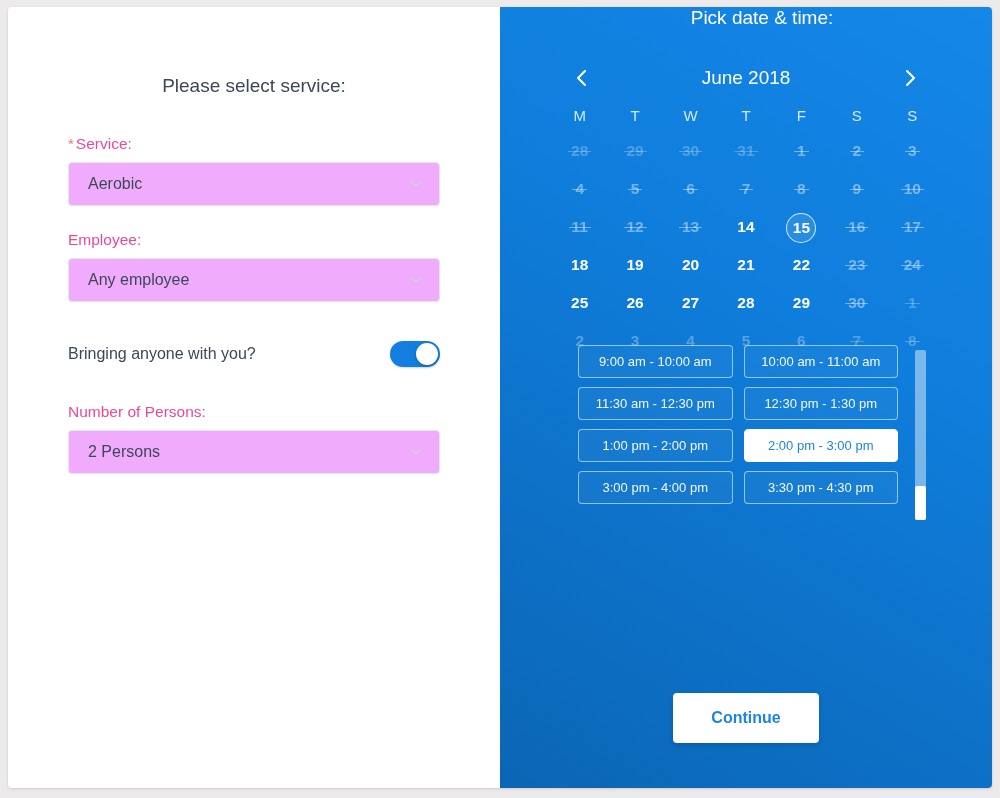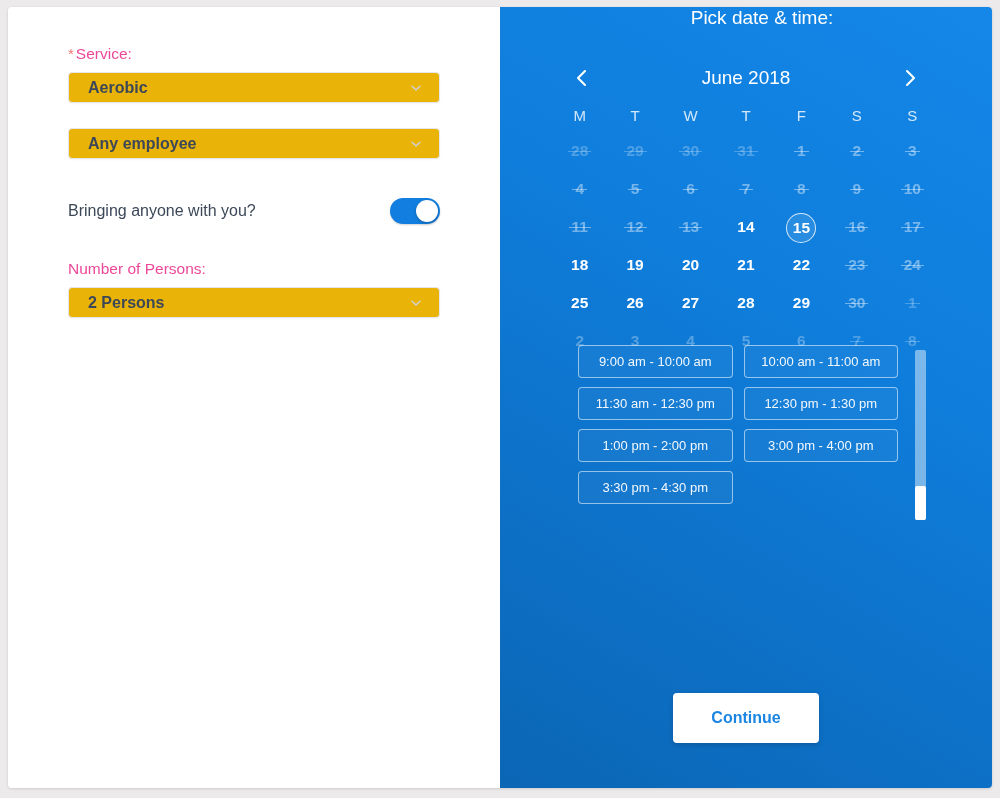--- a/index.html
+++ b/index.html
@@ -40,30 +40,29 @@
     color: #8b92a0;
     font-size: 15.5px;
     margin-bottom: 9px;
     font-weight: 400;
   }
   .req-star { color: #f27573; font-size: 15px; margin-right: 2px; }
   .field-label .lbl-text { color: #ec4899; }
 
   .select-box {
     position: relative;
-    height: 31px;
+    height: 44px;
     border: 1px solid #e4e6ec;
     border-radius: 4px;
-    background: #eab308;
+    background: #f0abfc;
     display: flex;
     align-items: center;
     padding: 0 40px 0 19px;
     box-shadow: 0 1px 2px rgba(0,0,0,0.035);
     cursor: pointer;
-    font-weight: bold;
   }
   .select-box .sel-value {
     color: #3c4858;
     font-size: 16px;
     white-space: nowrap;
     overflow: hidden;
   }
   .chev {
     position: absolute; right: 16px; top: 50%;
     transform: translateY(-50%);
@@ -246,38 +245,42 @@
     font-family: "Liberation Sans", sans-serif;
   }
 </style>
 </head>
 <body>
 
 <div class="booking-card">
 
   <div class="left-panel">
 
+    <div class="left-title">Please select service:</div>
 
     <div class="form-area">
 
       <div class="field-block">
         <div class="field-label">
           <span class="req-star">*</span><span class="lbl-text">Service:</span>
         </div>
         <div class="select-box">
           <span class="sel-value">Aerobic</span>
           <span class="chev">
             <svg width="14" height="14" viewBox="0 0 14 14">
               <path d="M3 5.3 L7 9.1 L11 5.3" fill="none" stroke="#cfd3da" stroke-width="1.4" stroke-linecap="round" stroke-linejoin="round"></path>
             </svg>
           </span>
         </div>
       </div>
 
       <div class="field-block">
+        <div class="field-label">
+          <span class="lbl-text">Employee:</span>
+        </div>
         <div class="select-box">
           <span class="sel-value">Any employee</span>
           <span class="chev">
             <svg width="14" height="14" viewBox="0 0 14 14">
               <path d="M3 5.3 L7 9.1 L11 5.3" fill="none" stroke="#cfd3da" stroke-width="1.4" stroke-linecap="round" stroke-linejoin="round"></path>
             </svg>
           </span>
         </div>
       </div>
 
@@ -375,20 +378,21 @@
         <div class="day muted struck"><span class="num">8</span></div>
       </div>
 
     <div class="slots-wrap">
       <div class="slots" id="slots">
           <div class="slot">9:00 am - 10:00 am</div>
           <div class="slot">10:00 am - 11:00 am</div>
           <div class="slot">11:30 am - 12:30 pm</div>
           <div class="slot">12:30 pm - 1:30 pm</div>
           <div class="slot">1:00 pm - 2:00 pm</div>
+          <div class="slot selected">2:00 pm - 3:00 pm</div>
           <div class="slot">3:00 pm - 4:00 pm</div>
           <div class="slot">3:30 pm - 4:30 pm</div>
         </div>
       <div class="scrollbar">
         <div class="thumb"></div>
       </div>
     </div>
 
     <div class="continue-wrap" style="position:absolute; left:0; right:0; top:658px;">
       <button class="continue-btn">Continue</button>

